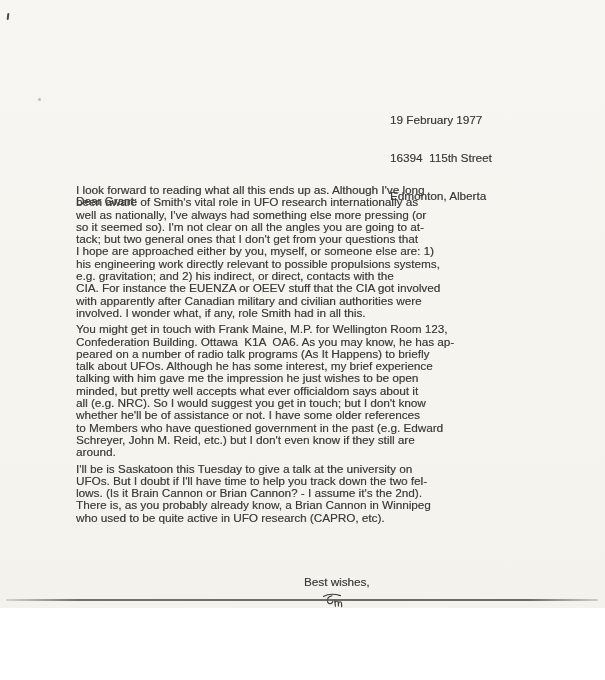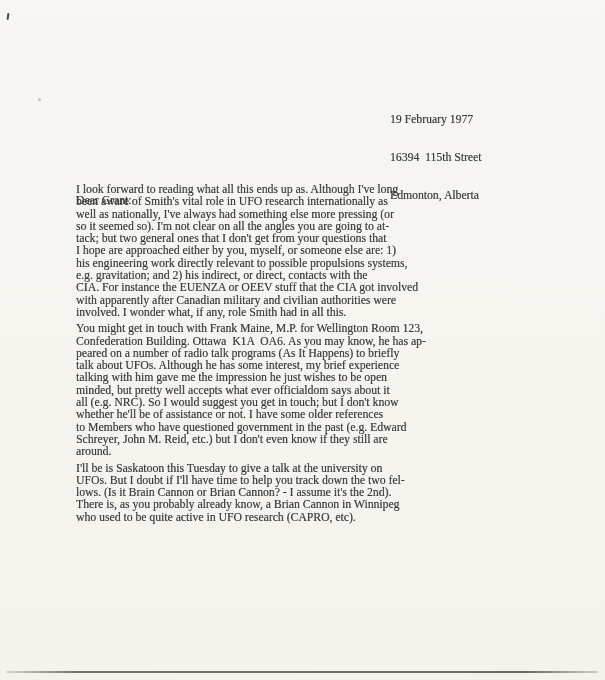--- a/index.html
+++ b/index.html
@@ -1,21 +1,21 @@
 <!DOCTYPE html>
 <html><head>
 <meta charset="utf-8">
 <style>
   html, body { margin: 0; padding: 0; background: #ffffff; }
   .paper {
     position: relative;
     width: 605px;
-    height: 680px;
+    height: 608px;
     background: linear-gradient(180deg, #f7f6f2 0%, #f5f4ef 55%, #f3f2ec 100%);
-    font-family: Liberation Serif, serif;
+    font-family: Liberation Sans, sans-serif;
     color: #3b3b3b;
     overflow: hidden;
   }
   .typed {
     font-size: 11.7px;
     text-shadow: 0.35px 0.35px 0.5px rgba(50,50,50,0.45);
   }
   .return-address {
     position: absolute;
     left: 390px;
@@ -123,16 +123,27 @@
 to Members who have questioned government in the past (e.g. Edward
 Schreyer, John M. Reid, etc.) but I don't even know if they still are
 around.</p>
     <p class="para">I'll be is Saskatoon this Tuesday to give a talk at the university on
 UFOs. But I doubt if I'll have time to help you track down the two fel-
 lows. (Is it Brain Cannon or Brian Cannon? - I assume it's the 2nd).
 There is, as you probably already know, a Brian Cannon in Winnipeg
 who used to be quite active in UFO research (CAPRO, etc).</p>
   </div>
 
+  <div class="closing-block typed">
+    <div>Best wishes,</div>
+    <svg class="signature" width="28" height="20" viewBox="0 0 28 20">
+      <g fill="none" stroke="#3b3b3b" stroke-width="1.15" stroke-linecap="round">
+        <path d="M3.5,5.5 C8,2.8 15,3 20.5,4.6"></path>
+        <path d="M12,4.8 C8.5,5.2 6.2,8.5 7.8,11.4 C9.2,13.6 12.4,13 12.8,10.2"></path>
+        <path d="M14.6,8.6 L15.4,15.2 M15.4,11.4 C16.2,9.4 18.2,9.6 18.3,11.6 L18.5,15 M18.7,12 C19.5,10.2 21.4,10.4 21.5,12.4 L21.7,15.6"></path>
+      </g>
+    </svg>
+    <div class="signed-name">John Brent Musgrave</div>
+  </div>
 
   <div class="bottom-edge"></div>
 
 </div>
 
 </body></html>

